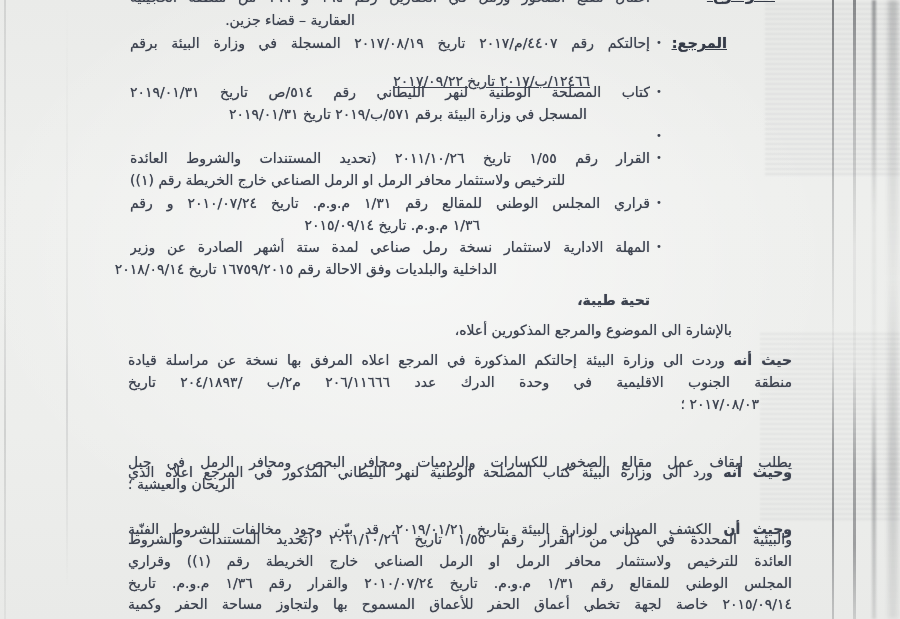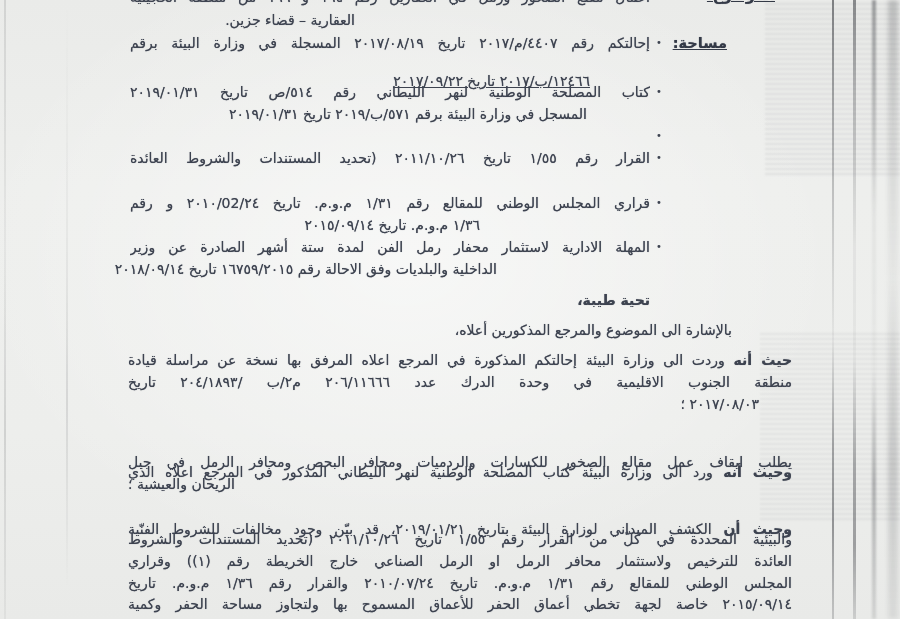--- a/index.html
+++ b/index.html
@@ -34,21 +34,21 @@
     background:repeating-linear-gradient(0deg, rgba(70,72,78,.085) 0 2px, rgba(70,72,78,0) 2px 5px);
     filter:blur(1px);}
 </style>
 </head>
 <body>
 
 <div id="page">
 
   <div class="label" style="top:-15px;right:125px;">الموضوع:</div>
 
-  <div class="label" style="top:33px;right:173px;">مساحة:</div>
+  <div class="label" style="top:33px;right:173px;">المرجع:</div>
 
   <div class="streak" style="right:66px;width:2px;
        background:linear-gradient(180deg,rgba(40,42,48,.55) 0%,rgba(40,42,48,.35) 18%,rgba(40,42,48,.12) 45%,rgba(40,42,48,.05) 55%,rgba(40,42,48,.38) 72%,rgba(40,42,48,.45) 85%,rgba(40,42,48,.2) 100%);filter:blur(.4px);"></div>
   <div class="streak" style="right:44px;width:3px;
        background:linear-gradient(180deg,rgba(40,42,48,.5) 0%,rgba(40,42,48,.28) 15%,rgba(40,42,48,.06) 40%,rgba(40,42,48,.04) 58%,rgba(40,42,48,.35) 75%,rgba(40,42,48,.4) 88%,rgba(40,42,48,.15) 100%);filter:blur(.6px);"></div>
   <div class="streak" style="right:24px;width:4px;
        background:linear-gradient(180deg,rgba(40,42,48,.4) 0%,rgba(40,42,48,.3) 12%,rgba(40,42,48,.05) 35%,rgba(40,42,48,.03) 60%,rgba(40,42,48,.3) 78%,rgba(40,42,48,.12) 100%);filter:blur(1px);"></div>
   <div class="streak" style="right:2px;width:10px;
        background:linear-gradient(180deg,rgba(40,42,48,.22) 0%,rgba(40,42,48,.12) 20%,rgba(40,42,48,.04) 45%,rgba(40,42,48,.18) 75%,rgba(40,42,48,.08) 100%);filter:blur(2px);"></div>
 
@@ -60,23 +60,24 @@
   <div class="streak" style="left:66px;width:2px;
        background:linear-gradient(180deg,rgba(40,42,48,0) 0%,rgba(40,42,48,.05) 40%,rgba(40,42,48,.12) 65%,rgba(40,42,48,0) 95%);filter:blur(.6px);"></div>
 
 <div class="ln col-ref jl" style="top: -13px;">اعمال مقلع الصخور ورمل في العقارين رقم ١٦٤ و ١٦٦ من منطقة الحجيلية</div>
     <div class="ln col-ref tr" style="top: 10px; padding-left: 0px; padding-right: 295px;">العقارية – قضاء جزين.</div>
     <div class="ln col-ref jl" style="top: 33px;">إحالتكم رقم ٤٤٠٧/م/٢٠١٧ تاريخ ٢٠١٧/٠٨/١٩ المسجلة في وزارة البيئة برقم</div>
     <div class="ln col-ref tr" style="top: 71px; padding-left: 0px; padding-right: 60px; text-decoration: underline;">١٢٤٦٦/ب/٢٠١٧ تاريخ ٢٠١٧/٠٩/٢٢</div>
     <div class="ln col-ref jl" style="top: 82px; margin-left: 48px;">كتاب المصلحة الوطنية لنهر الليطاني رقم ٥١٤/ص تاريخ ٢٠١٩/٠١/٣١</div>
     <div class="ln col-ref tr" style="top: 104px; padding-left: 0px; padding-right: 63px;">المسجل في وزارة البيئة برقم ٥٧١/ب/٢٠١٩ تاريخ ٢٠١٩/٠١/٣١</div>
     <div class="ln col-ref jl" style="top: 148px;">القرار رقم ١/٥٥ تاريخ ٢٠١١/١٠/٢٦ (تحديد المستندات والشروط العائدة</div>
-    <div class="ln col-ref jl" style="top: 193px;">قراري المجلس الوطني للمقالع رقم ١/٣١ م.و.م. تاريخ ٢٠١٠/02/٢٤ و رقم</div>
+    <div class="ln col-ref tl" style="top: 170px; padding-left: 30px;">للترخيص ولاستثمار محافر الرمل او الرمل الصناعي خارج الخريطة رقم (١))</div>
+    <div class="ln col-ref jl" style="top: 193px;">قراري المجلس الوطني للمقالع رقم ١/٣١ م.و.م. تاريخ ٢٠١٠/٠٧/٢٤ و رقم</div>
     <div class="ln col-ref tr" style="top: 215px; padding-left: 0px; padding-right: 170px;">١/٣٦ م.و.م. تاريخ ٢٠١٥/٠٩/١٤</div>
-    <div class="ln col-ref jl" style="top: 237px;">المهلة الادارية لاستثمار محفار رمل الفن لمدة ستة أشهر الصادرة عن وزير</div>
+    <div class="ln col-ref jl" style="top: 237px;">المهلة الادارية لاستثمار نسخة رمل صناعي لمدة ستة أشهر الصادرة عن وزير</div>
     <div class="ln col-ref tr" style="top: 259px; padding-left: 0px; padding-right: 153px;">الداخلية والبلديات وفق الاحالة رقم ١٦٧٥٩/٢٠١٥ تاريخ ٢٠١٨/٠٩/١٤</div>
     <div class="ln col-body tr bold" style="top: 290px; padding-left: 0px; padding-right: 142px;">تحية طيبة،</div>
     <div class="ln col-body jl" style="top: 350px;"><b>حيث أنه</b> وردت الى وزارة البيئة إحالتكم المذكورة في المرجع اعلاه المرفق بها نسخة عن مراسلة قيادة</div>
     <div class="ln col-body tr" style="top: 320px; padding-left: 0px; padding-right: 60px;">بالإشارة الى الموضوع والمرجع المذكورين أعلاه،</div>
     <div class="ln col-body jl" style="top: 372px;">منطقة الجنوب الاقليمية في وحدة الدرك عدد ٢٠٦/١١٦٦٦ م٢/ب /٢٠٤/١٨٩٣ تاريخ</div>
     <div class="ln col-body tr" style="top: 394px; padding-left: 0px; padding-right: 33px;">٢٠١٧/٠٨/٠٣ ؛</div>
     <div class="ln col-body jl" style="top: 430px; margin-top: 32px;"><b>وحيث أنه</b> ورد الى وزارة البيئة كتاب المصلحة الوطنية لنهر الليطاني المذكور في المرجع اعلاه الذي</div>
     <div class="ln col-body jl" style="top: 452px;">يطلب ايقاف عمل مقالع الصخور للكسارات والردميات ومحافر البحص ومحافر الرمل في جبل</div>
     <div class="ln col-body tl" style="top: 474px;">الريحان والعيشية ؛</div>
     <div class="ln col-body jl" style="top: 507px; margin-top: 12px;"><b>وحيث أن</b> الكشف الميداني لوزارة البيئة بتاريخ ٢٠١٩/٠١/٢١، قد بيّن وجود مخالفات للشروط الفنّية</div>

